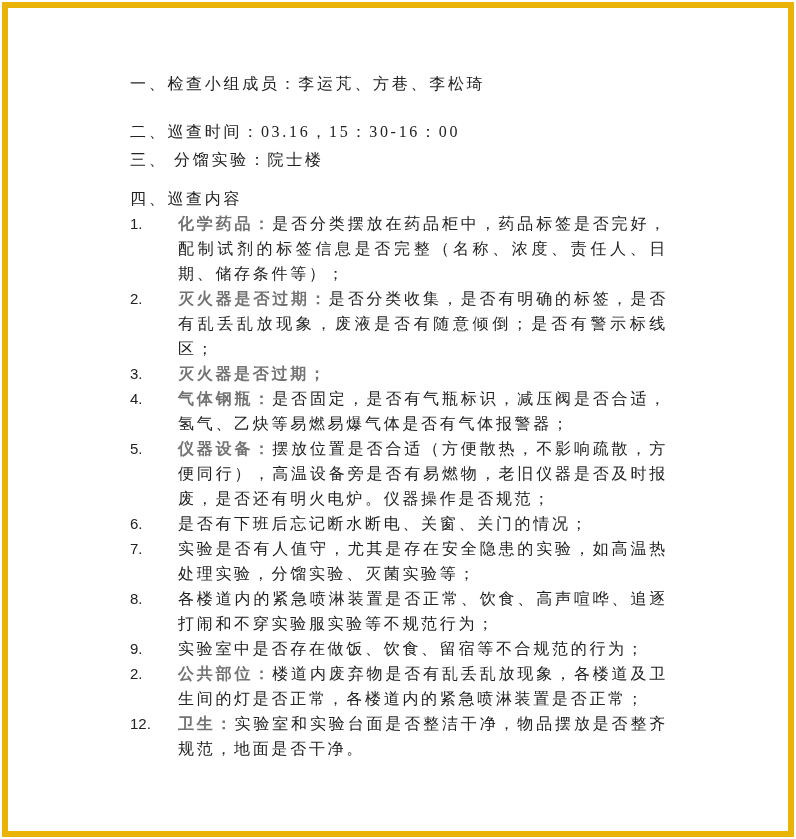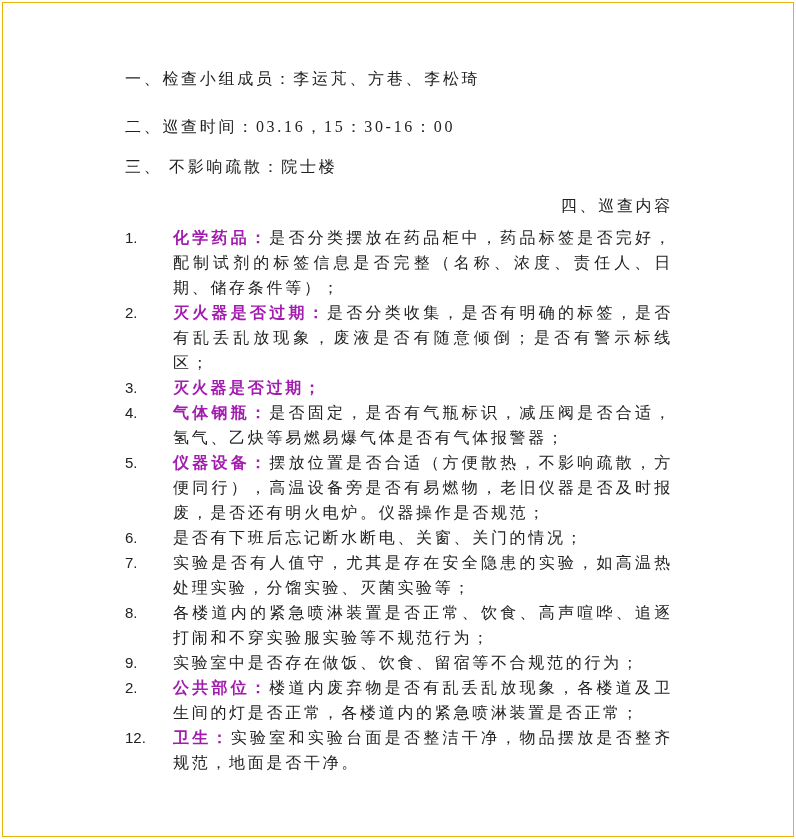--- a/index.html
+++ b/index.html
@@ -9,68 +9,68 @@
     height: 839px;
     background: #ffffff;
     font-family: "Liberation Serif", "DejaVu Serif", serif;
     color: #222222;
     overflow: hidden;
   }
   .page {
     position: absolute;
     inset: 2px;
     background: #ffffff;
-    border: 1px solid #eab308;
+    border: 6px solid #eab308;
     box-sizing: border-box;
   }
   .content {
     padding: 66px 120px 0 122px;
   }
   .h-row {
     font-size: 16px;
     letter-spacing: 2.7px;
     line-height: 20px;
     white-space: nowrap;
   }
   .h-row.h1 { margin-bottom: 28px; }
-  .h-row.h2 { margin-bottom: 20px; }
+  .h-row.h2 { margin-bottom: 8px; }
   .h-row.h3 { margin-bottom: 19px; }
-  .h-row.h4 { margin-bottom: 9px; text-align: right; }
+  .h-row.h4 { margin-bottom: 2px; }
   .items { }
   .item {
     display: flex;
     font-size: 16px;
     line-height: 25px;
     letter-spacing: 2.7px;
   }
   .item .num {
     flex: 0 0 48px;
     width: 48px;
     letter-spacing: 0;
     font-family: "Liberation Sans", "DejaVu Sans", sans-serif;
     font-size: 15px;
   }
   .item .txt {
     flex: 1;
     text-align: justify;
   }
   .item .lead {
     font-weight: bold;
-    color: #a21caf;
+    color: #737373;
   }
 </style>
 </head>
 <body>
 
 <div class="page">
   <div class="content">
 
     <div class="h-row h1">一、检查小组成员：李运芃、方巷、李松琦</div>
     <div class="h-row h2">二、巡查时间：03.16，15：30-16：00</div>
-    <div class="h-row h3">三、 不影响疏散：院士楼</div>
+    <div class="h-row h3">三、 分馏实验：院士楼</div>
     <div class="h-row h4">四、巡查内容</div>
 
     <div class="items">
       <div class="item">
         <span class="num">1.</span>
         <div class="txt"><span class="lead">化学药品：</span><span>是否分类摆放在药品柜中，药品标签是否完好，配制试剂的标签信息是否完整（名称、浓度、责任人、日期、储存条件等）；</span></div>
       </div>
       <div class="item">
         <span class="num">2.</span>
         <div class="txt"><span class="lead">灭火器是否过期：</span><span>是否分类收集，是否有明确的标签，是否有乱丢乱放现象，废液是否有随意倾倒；是否有警示标线区；</span></div>

